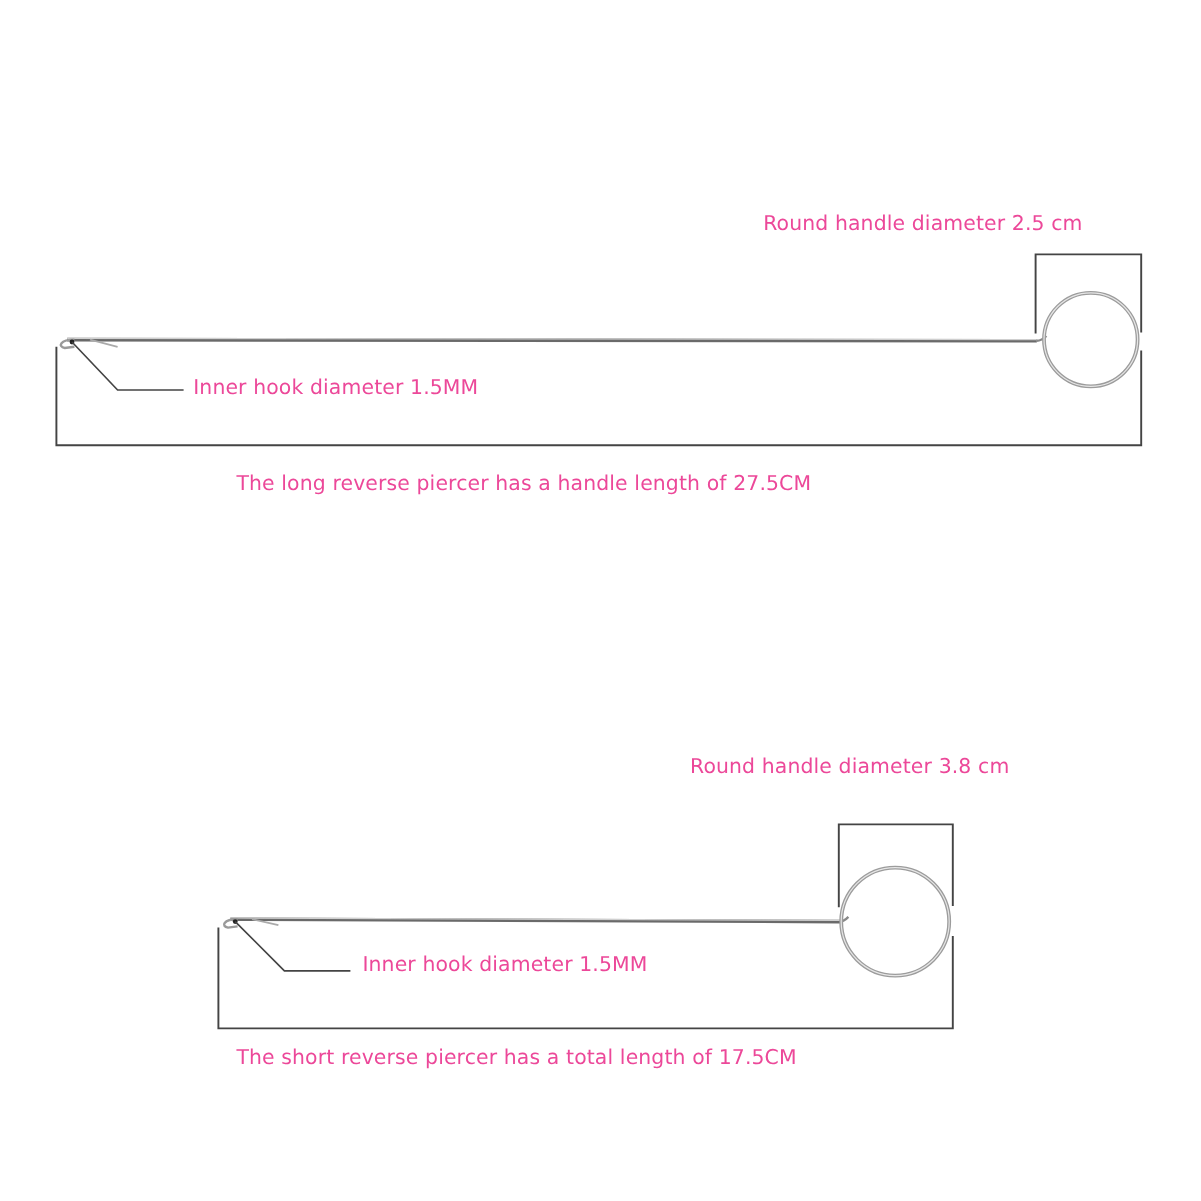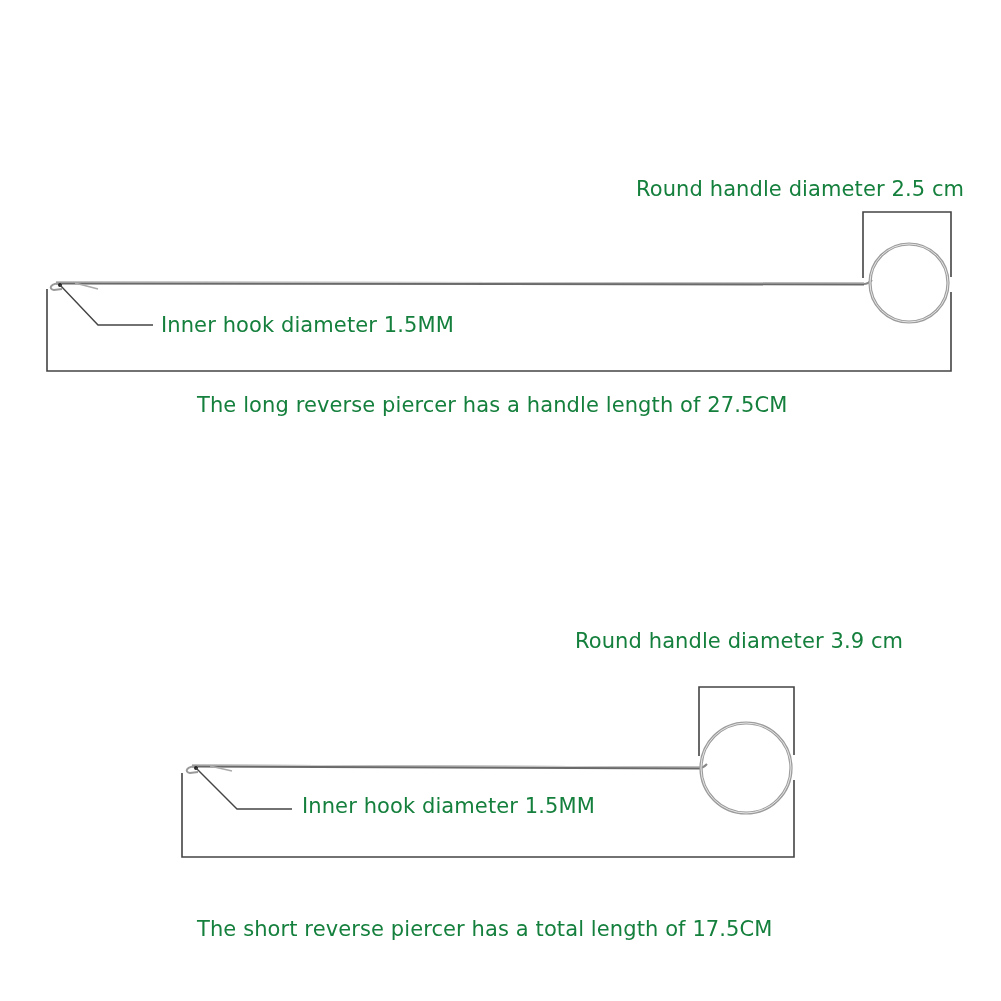--- a/index.html
+++ b/index.html
@@ -1,17 +1,17 @@
 <!DOCTYPE html>
 <html><head>
   <meta charset="utf-8">
   <style>
     html, body { margin: 0; padding: 0; background: #ffffff; }
     body { width: 1001px; height: 1001px; position: relative; overflow: hidden; font-family: "DejaVu Sans", sans-serif; color: #2a2a2a; }
-    .label { position: absolute; font-size: 21px; white-space: nowrap; color: #15803d; letter-spacing: 0.1px; }
+    .label { position: absolute; font-size: 17px; white-space: nowrap; color: #ec4899; letter-spacing: 0.1px; }
     svg.art { position: absolute; left: 0; top: 0; }
   </style>
 </head>
 <body>
 
 <svg class="art" width="1001" height="1001" viewBox="0 0 1001 1001">
   <defs>
     <linearGradient id="wire" x1="0" y1="0" x2="0" y2="1">
       <stop offset="0" stop-color="#d8d8d8"></stop>
       <stop offset="0.5" stop-color="#707070"></stop>
@@ -51,15 +51,15 @@
     <path d="M700,768 C703,768 705,766 707,764" fill="none" stroke="#888" stroke-width="2"></path>
     <circle cx="746" cy="768" r="45" fill="none" stroke="#9c9c9c" stroke-width="3.2"></circle>
     <circle cx="746" cy="768" r="45" fill="none" stroke="#e6e6e6" stroke-width="1"></circle>
   </g>
 </svg>
 
 <div class="label" style="left:636px; top:177px;">Round handle diameter 2.5 cm</div>
 <div class="label" style="left:161px; top:313px;">Inner hook diameter 1.5MM</div>
 <div class="label" style="left:197px; top:393px;">The long reverse piercer has a handle length of 27.5CM</div>
 
-<div class="label" style="left:575px; top:629px;">Round handle diameter 3.9 cm</div>
+<div class="label" style="left:575px; top:629px;">Round handle diameter 3.8 cm</div>
 <div class="label" style="left:302px; top:794px;">Inner hook diameter 1.5MM</div>
-<div class="label" style="left:197px; top:872px;margin-top:45px;">The short reverse piercer has a total length of 17.5CM</div>
+<div class="label" style="left:197px; top:872px;">The short reverse piercer has a total length of 17.5CM</div>
 
 </body></html>

